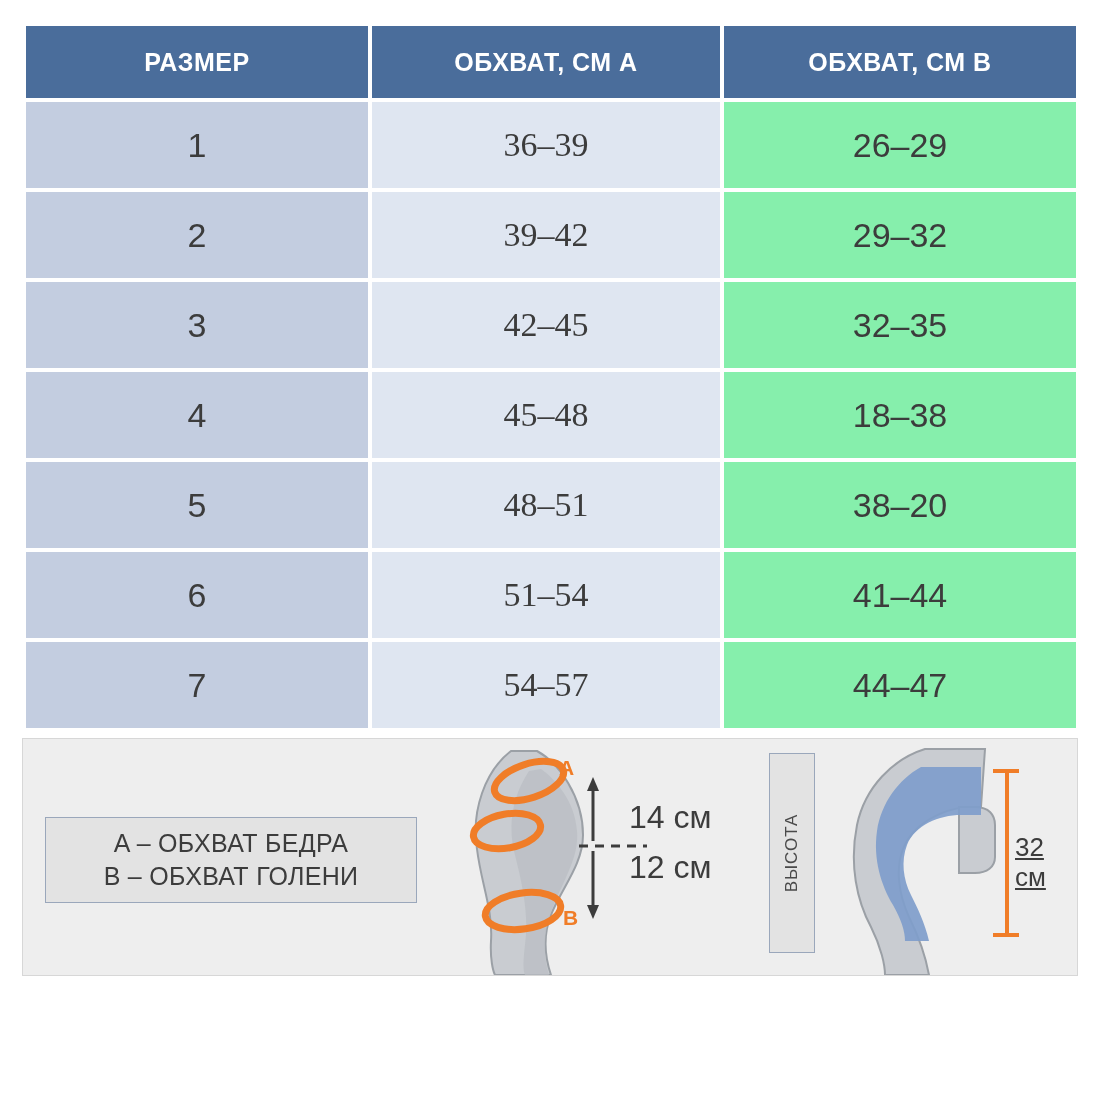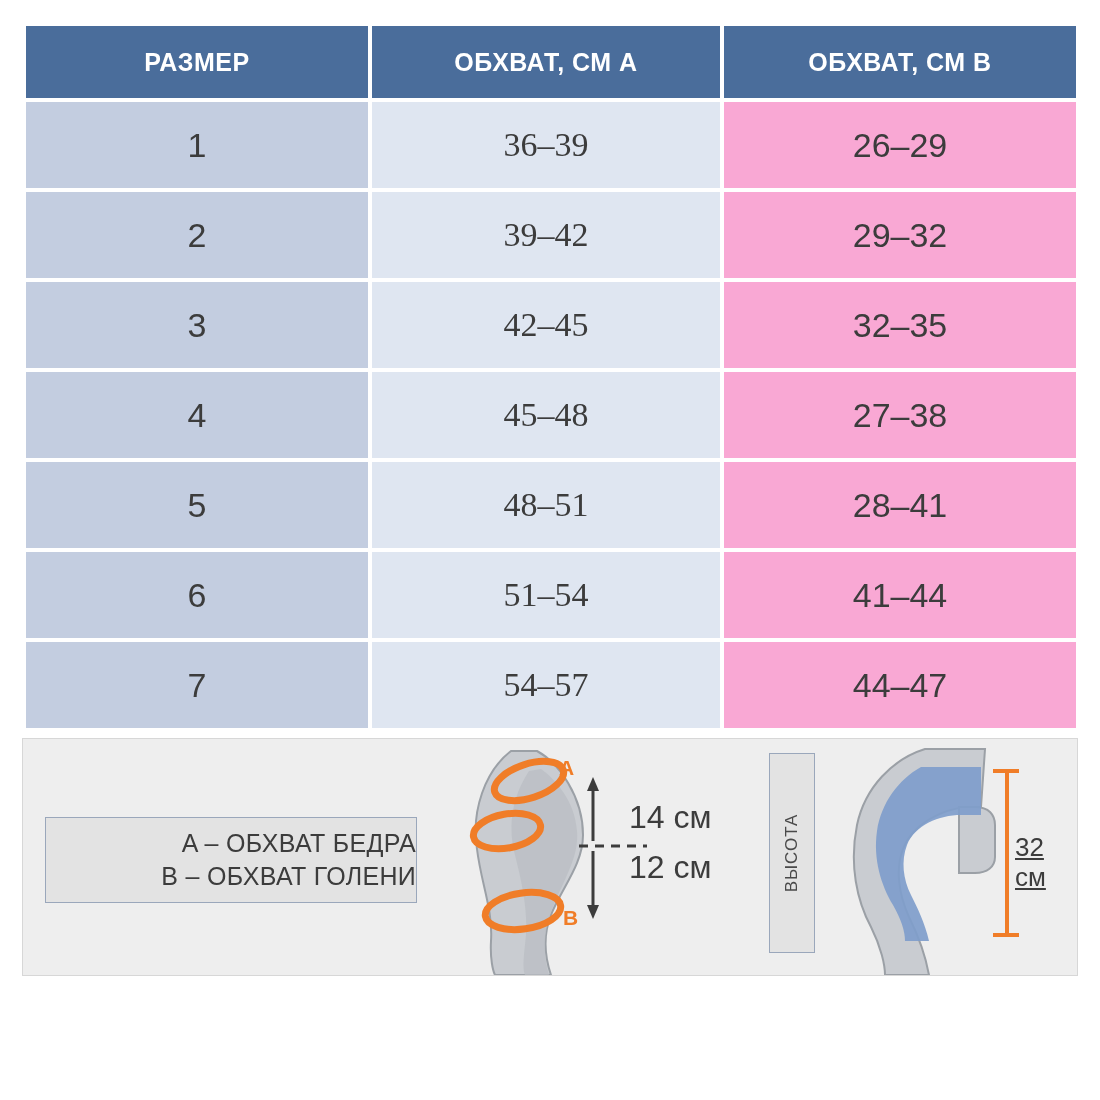--- a/index.html
+++ b/index.html
@@ -44,21 +44,21 @@
     color: #3c3c3c;
   }
   td.col-size {
     background: #c3cde0;
   }
   td.col-a {
     background: #dfe6f1;
     font-family: Liberation Serif, serif;
   }
   td.col-b {
-    background: #f9a8d4;
+    background: #86efac;
   }
   col.c-size { width: 342px; }
   col.c-a    { width: 348px; }
   col.c-b    { width: 352px; }
 
   .legend-panel {
     margin-top: 6px;
     width: 1056px;
     height: 238px;
     background: #eeeeee;
@@ -70,21 +70,21 @@
     position: absolute;
     left: 22px;
     top: 78px;
     width: 372px;
     height: 86px;
     background: #e3e3e3;
     border: 1px solid #9aa7bb;
     box-sizing: border-box;
     display: flex;
     flex-direction: column;
-    align-items: flex-end;
+    align-items: center;
     justify-content: center;
     color: #3c3c3c;
     font-size: 25px;
     line-height: 1.32;
     letter-spacing: 0.3px;
   }
   .fig-left {
     position: absolute;
     left: 410px;
     top: 6px;
@@ -165,26 +165,26 @@
         <td class="col-b">29–32</td>
       </tr>
       <tr>
         <td class="col-size">3</td>
         <td class="col-a">42–45</td>
         <td class="col-b">32–35</td>
       </tr>
       <tr>
         <td class="col-size">4</td>
         <td class="col-a">45–48</td>
-        <td class="col-b">27–38</td>
+        <td class="col-b">18–38</td>
       </tr>
       <tr>
         <td class="col-size">5</td>
         <td class="col-a">48–51</td>
-        <td class="col-b">28–41</td>
+        <td class="col-b">38–20</td>
       </tr>
       <tr>
         <td class="col-size">6</td>
         <td class="col-a">51–54</td>
         <td class="col-b">41–44</td>
       </tr>
       <tr>
         <td class="col-size">7</td>
         <td class="col-a">54–57</td>
         <td class="col-b">44–47</td>

